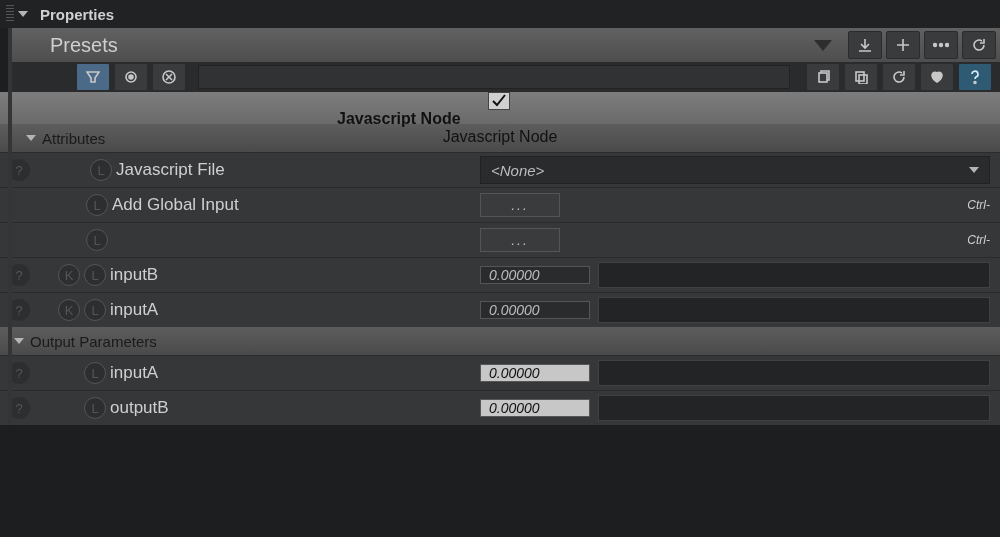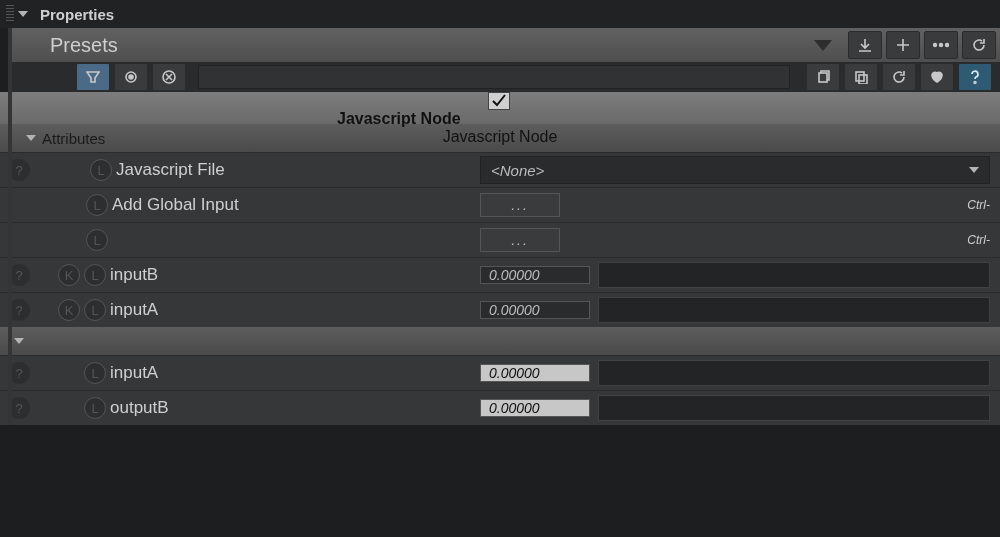--- a/index.html
+++ b/index.html
@@ -234,20 +234,21 @@
       <span class="field-label">inputA</span>
     </div>
     <div class="col-value">
       <div class="num-input">0.00000</div>
       <div class="slider-track"></div>
     </div>
   </div>
 
   <div class="row section-sub" style="padding-left:14px;">
     <span class="tri-down"></span>
+    <span class="label">Output Parameters</span>
   </div>
 
   <div class="row data-row">
     <div class="col-label">
       <div class="help-dot">?</div>
       <div style="width:50px;"></div>
       <div class="pill">L</div>
       <span class="field-label">inputA</span>
     </div>
     <div class="col-value">

